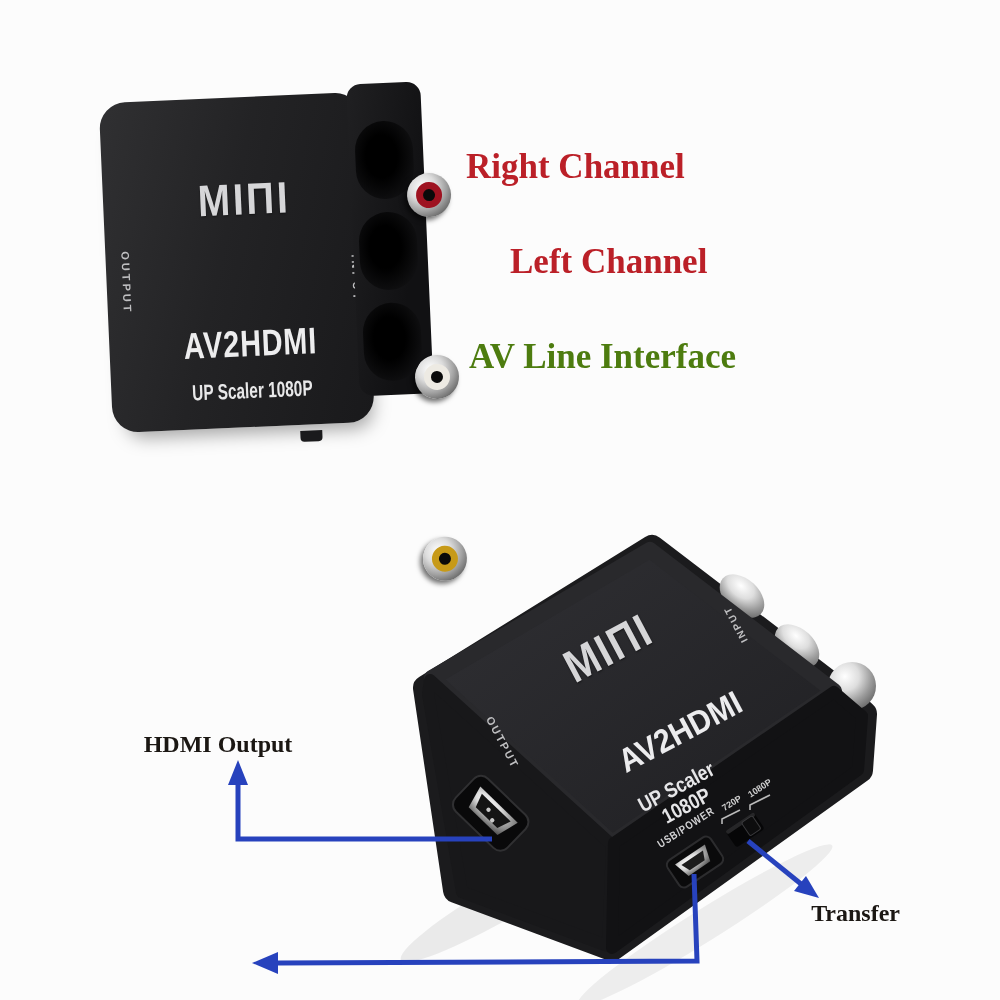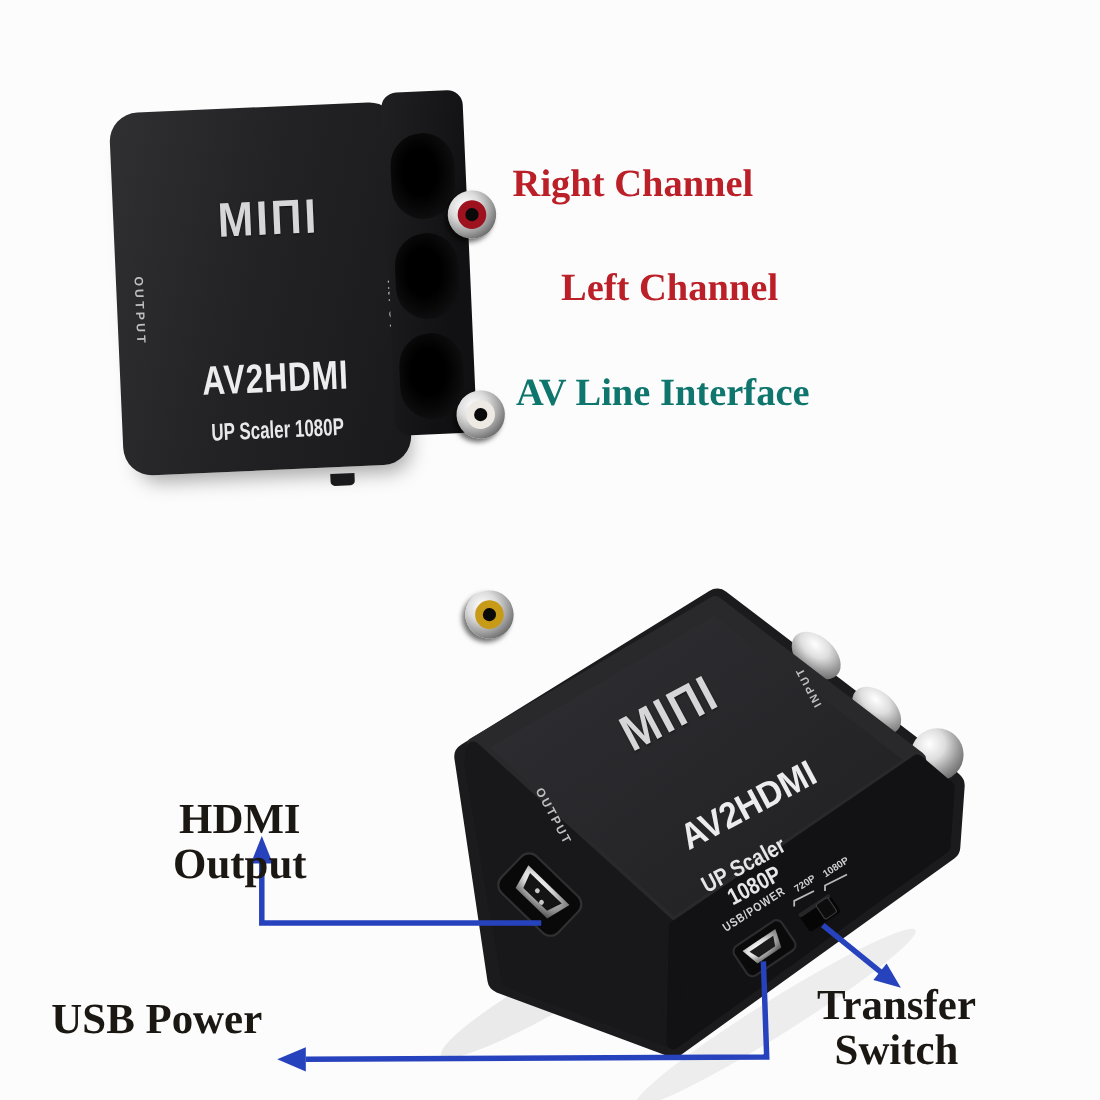--- a/index.html
+++ b/index.html
@@ -63,21 +63,21 @@
   .bd-720 { left:712px; top:799px; width:40px; font-size:9px; font-weight:700;
             color:#cfcfcf; transform:rotate(-33deg); }
   .bd-1080 { left:736px; top:784px; width:48px; font-size:9px; font-weight:700;
              color:#cfcfcf; transform:rotate(-33deg); }
 
   
   .red-label { position:absolute; z-index:5; font-family:"Liberation Serif","DejaVu Serif",serif;
                font-weight:700; font-size:35px; line-height:1; }
   .rl1 { left:466px; top:149px;text-align:center; } .rl2 { left:472px; top:244px;margin-left:38px; } .rl3 { left:469px; top:339px; }
   .black-label { position:absolute; z-index:5; font-family:"Liberation Serif","DejaVu Serif",serif;
-                 font-weight:700; font-size:39px; line-height:41px; text-align:center; }
+                 font-weight:700; font-size:24px; line-height:41px; text-align:center; }
   .bl-hdmi { left:98px; top:724px; width:240px; }
   .bl-usb { left:30px; top:906px; width:225px; }
   .bl-switch { left:730px; top:893px; width:170px; }
 </style>
 </head>
 <body>
 
 <div id="stage" style="background: rgb(252, 252, 252);">
 
   <svg width="1000" height="1000" viewBox="0 0 1000 1000" style="z-index:1">
@@ -162,29 +162,27 @@
   <div class="bd-text bd-model">AV2HDMI</div>
   <div class="bd-text bd-sub">UP Scaler 1080P</div>
   <div class="vtext bd-output">OUTPUT</div>
   <div class="vtext bd-input">INPUT</div>
   <div class="bd-text bd-usb">USB/POWER</div>
   <div class="bd-text bd-720">720P</div>
   <div class="bd-text bd-1080">1080P</div>
 
   <div class="red-label rl1" style="color: rgb(187, 32, 40);">Right Channel</div>
   <div class="red-label rl2" style="color: rgb(187, 32, 40);">Left Channel</div>
-  <div class="red-label rl3" style="color: #0f766e;">AV Line Interface</div>
+  <div class="red-label rl3" style="color: #4d7c0f;">AV Line Interface</div>
 
   <div class="black-label bl-hdmi" style="color: rgb(27, 23, 19);">HDMI Output</div>
   <div class="black-label bl-usb" style="color: rgb(27, 23, 19);">
-    <div>USB Power</div>
   </div>
-  <div class="black-label bl-switch" style="color: rgb(27, 23, 19);">
+  <div class="black-label bl-switch" style="color: rgb(27, 23, 19); text-align: right;">
     <div>Transfer</div>
-    <div>Switch</div>
   </div>
 
   <svg width="1000" height="1000" viewBox="0 0 1000 1000" style="z-index:4">
     <g>
       <path d="M 492,839 L 238,839 L 238,774" fill="none" stroke-width="5" style="stroke: rgb(39, 66, 189);"></path>
       <polygon points="238,760 228,785 248,785" style="fill: rgb(39, 66, 189);"></polygon>
     </g>
     <g>
       <path d="M 694,874 L 697,961 L 278,963" fill="none" stroke-width="5" style="stroke: rgb(39, 66, 189);"></path>
       <polygon points="252,963 278,952 278,974" style="fill: rgb(39, 66, 189);"></polygon>

